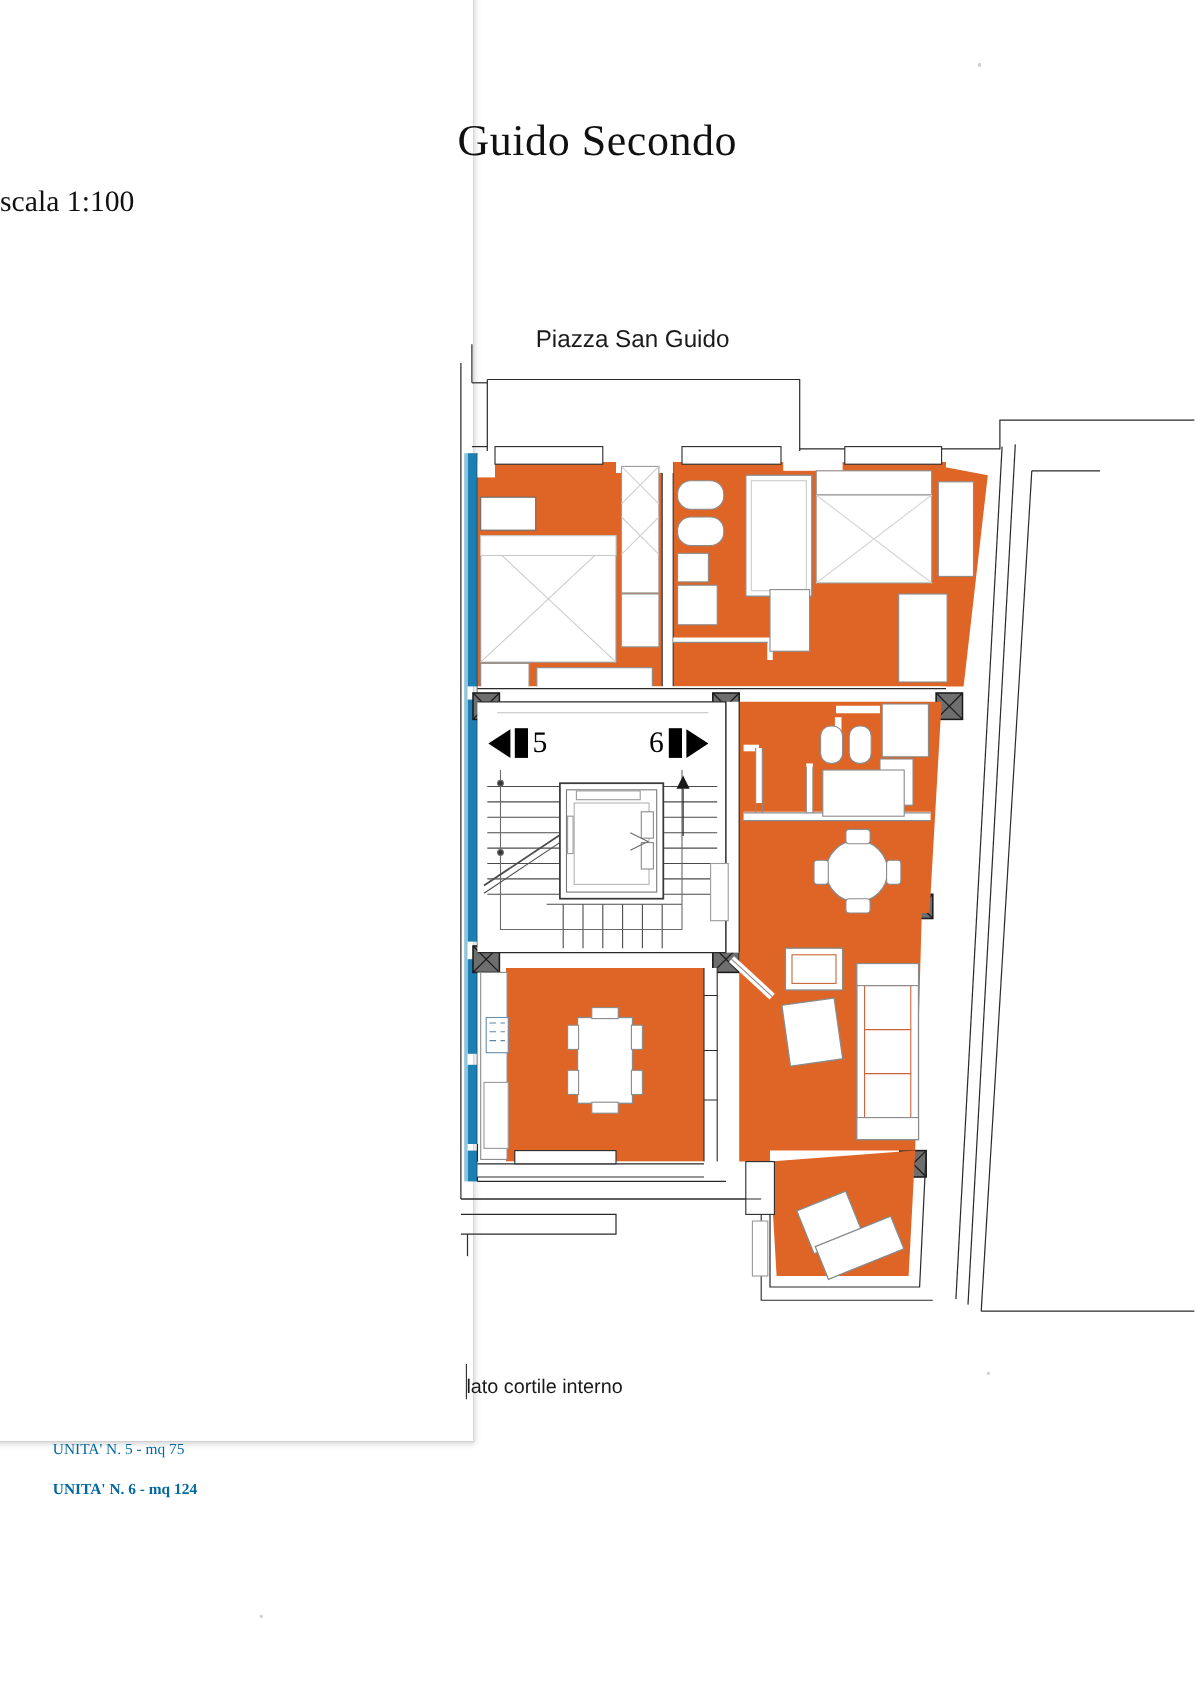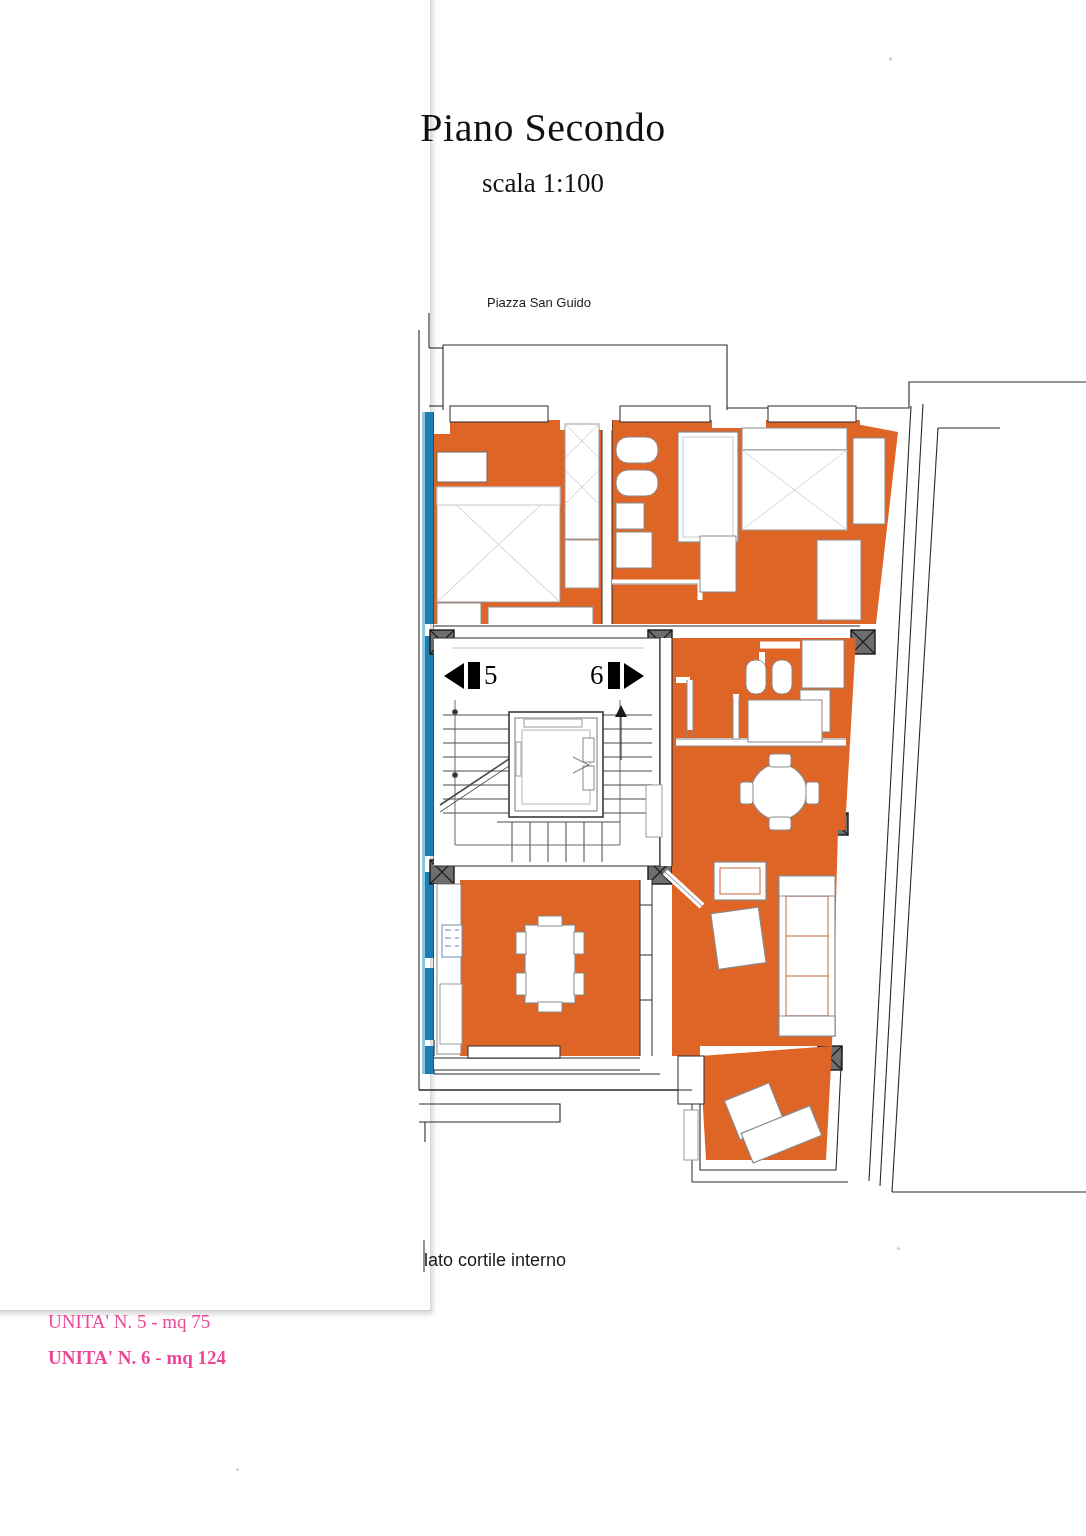--- a/index.html
+++ b/index.html
@@ -47,48 +47,48 @@
     font-family: "Liberation Serif", serif;
     font-size: 40px;
     color: #111;
     letter-spacing: 0.5px;
     z-index: 20;
   }
   #plan-scale {
     position: absolute;
     left: 0; top: 168px;
     width: 1086px;
-    text-align: center;
+    text-align: left;
     font-family: "Liberation Serif", serif;
     font-size: 27px;
     color: #111;
     z-index: 20;
   }
   #label-street {
     position: absolute;
     left: 487px; top: 295px;
-    font-size: 13px;
+    font-size: 22px;
     color: #1a1a1a;
     z-index: 20;
     white-space: nowrap;
   }
   #label-courtyard {
     position: absolute;
     left: 424px; top: 1250px;
     font-size: 18px;
     color: #1a1a1a;
     z-index: 20;
     white-space: nowrap;
   }
   .legend-line {
     position: absolute;
     left: 48px;
     font-family: "Liberation Serif", serif;
-    font-size: 19px;
-    color: #ec4899;
+    font-size: 14px;
+    color: #0369a1;
     z-index: 20;
     white-space: nowrap;
   }
   #legend-unit-5 { top: 1311px; }
   #legend-unit-6 { top: 1347px; font-weight: bold; }
 
   
   #floorplan-drawing {
     position: absolute;
     left: 0; top: 0;
@@ -132,21 +132,21 @@
   }
 </style>
 </head>
 <body>
 
 <div id="scan-page-edge"></div>
 <div id="scan-speck-1"></div>
 <div id="scan-speck-2"></div>
 <div id="scan-speck-3"></div>
 
-<div id="plan-title">Piano Secondo</div>
+<div id="plan-title">Guido Secondo</div>
 <div id="plan-scale">scala 1:100</div>
 <div id="label-street">Piazza San Guido</div>
 <div id="label-courtyard">lato cortile interno</div>
 
 <div class="legend-line" id="legend-unit-5">UNITA' N. 5 - mq 75</div>
 <div class="legend-line" id="legend-unit-6">UNITA' N. 6 - mq 124</div>
 
 <div class="unit-marker" id="unit-marker-5">
   <span class="arrow-left"></span>
   <span class="door-block"></span>

